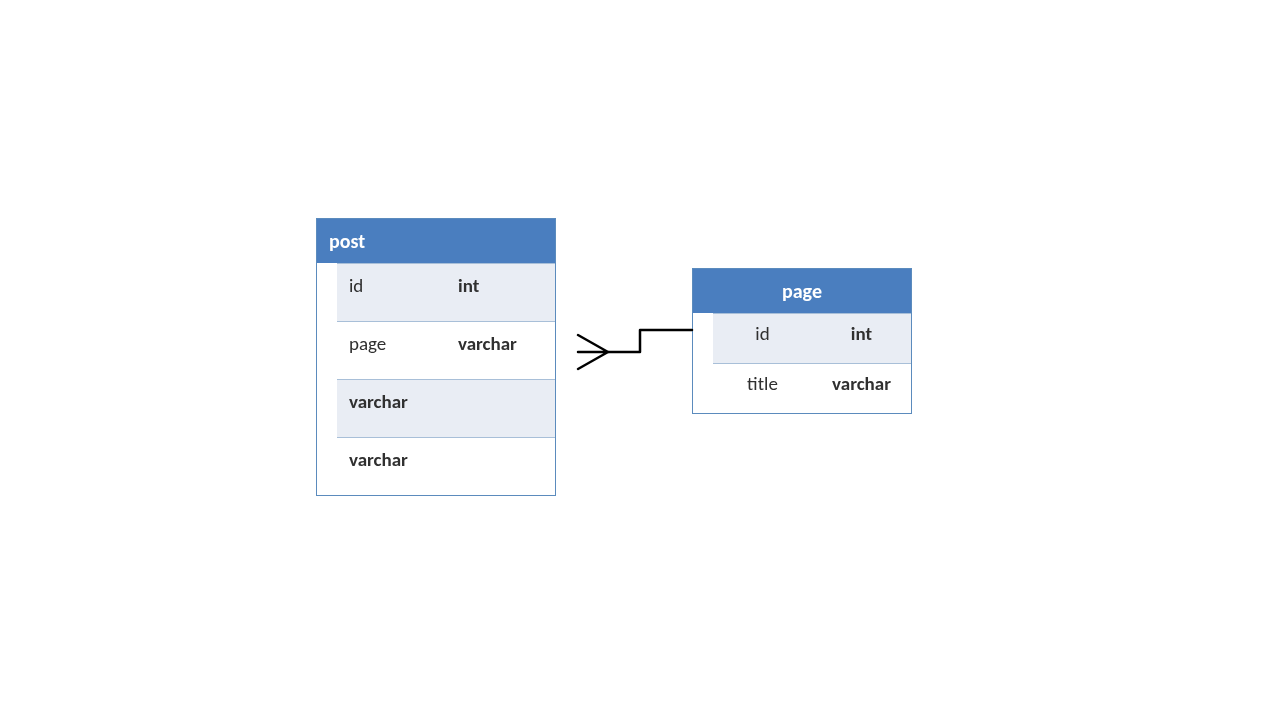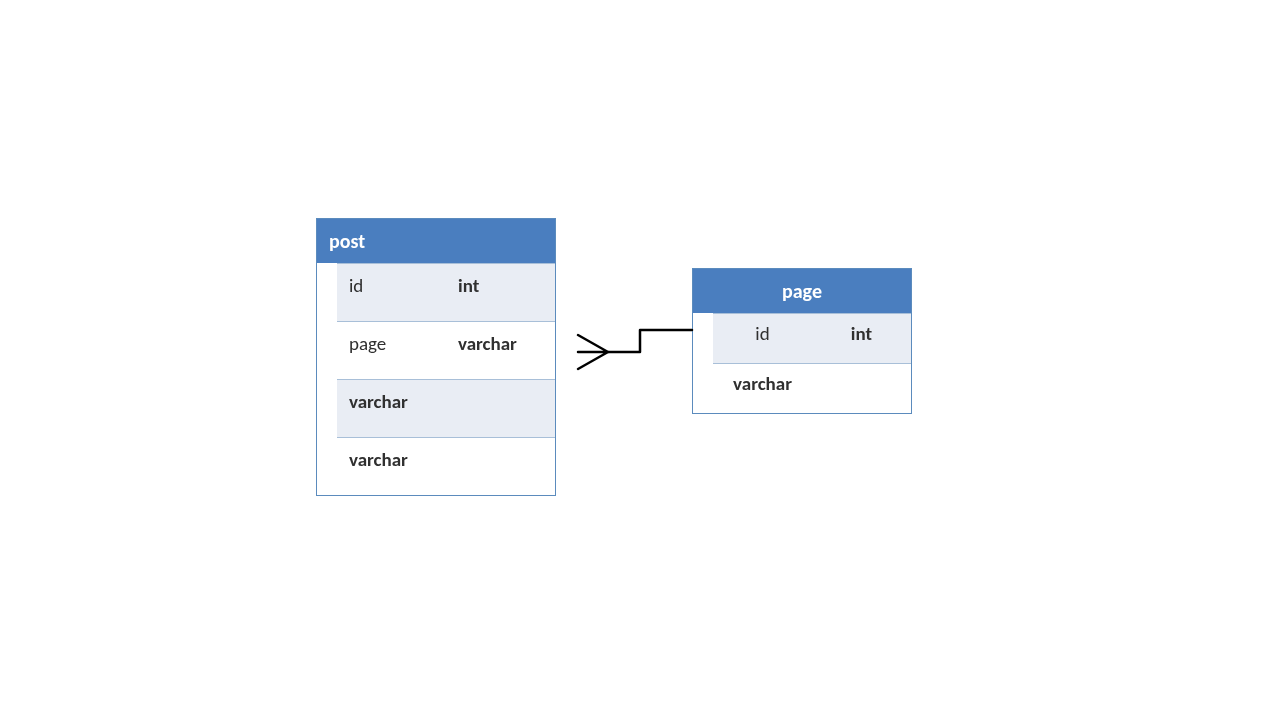--- a/index.html
+++ b/index.html
@@ -93,20 +93,21 @@
 
 <div id="page-table" class="entity-table">
   <div class="entity-header">
     <span>page</span>
   </div>
   <div class="entity-row alt">
     <div class="col-name">id</div>
     <div class="col-type">int</div>
   </div>
   <div class="entity-row plain">
+    <div class="col-name">title</div>
     <div class="col-type">varchar</div>
   </div>
 </div>
 
 <svg class="connector" width="1280" height="720">
 
   <path d="M 578 335 L 608 352 M 578 352 L 608 352 M 578 369 L 608 352" stroke="#000000" stroke-width="2.5" fill="none" stroke-linecap="round" stroke-linejoin="round"></path>
 
   <path d="M 608 352 L 640 352 L 640 330 L 692 330" stroke="#000000" stroke-width="2.5" fill="none" stroke-linecap="round" stroke-linejoin="round"></path>
 </svg>

